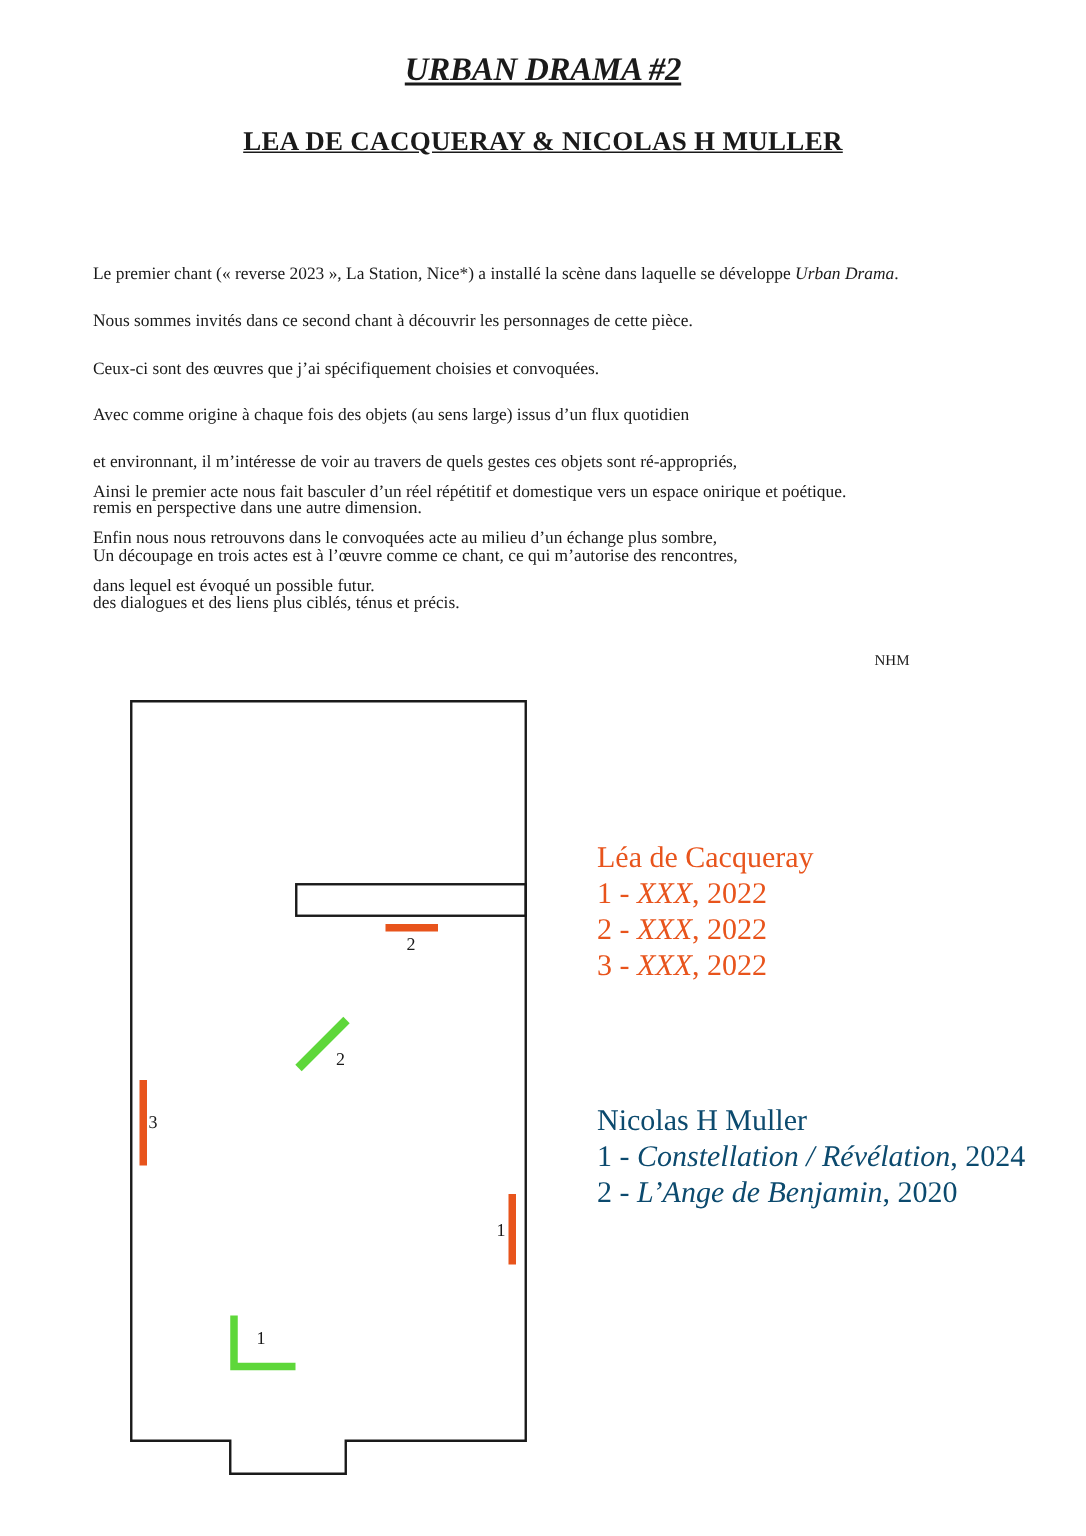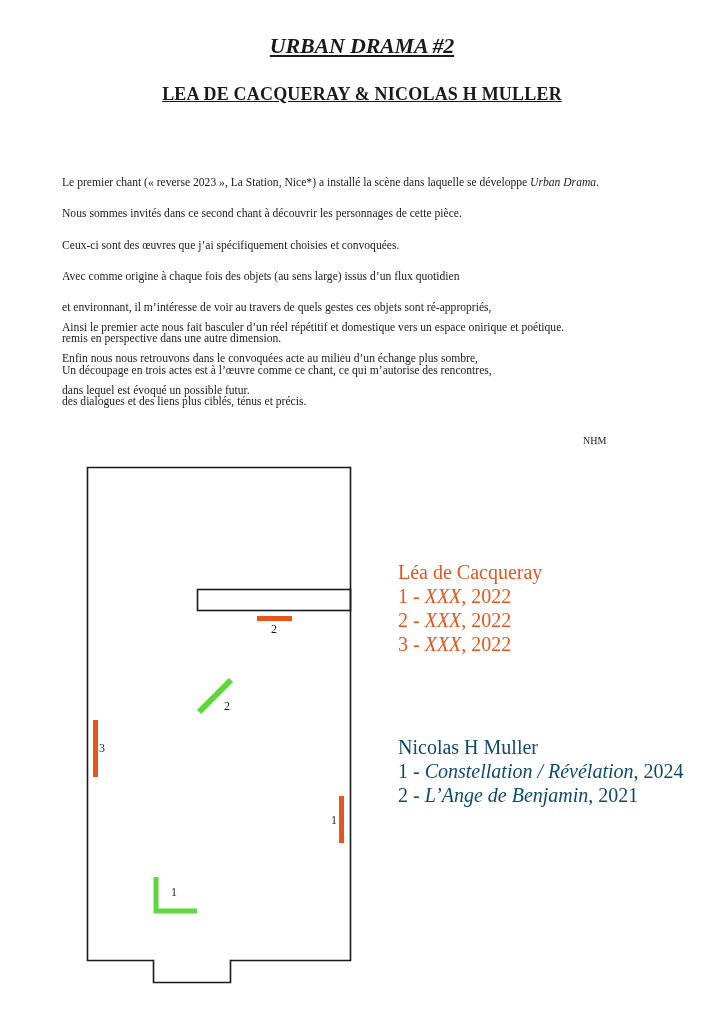--- a/index.html
+++ b/index.html
@@ -74,14 +74,14 @@
 <div id="legend-lea" class="legend" style="color: rgb(232, 84, 28);">
   <p>Léa de Cacqueray</p>
   <p><span>1 - </span><em>XXX</em><span>, 2022</span></p>
   <p><span>2 - </span><em>XXX</em><span>, 2022</span></p>
   <p><span>3 - </span><em>XXX</em><span>, 2022</span></p>
 </div>
 
 <div id="legend-nico" class="legend" style="color: #0c4a6e;">
   <p>Nicolas H Muller</p>
   <p><span>1 - </span><em>Constellation / Révélation</em><span>, 2024</span></p>
-  <p><span>2 - </span><em>L’Ange de Benjamin</em><span>, 2021</span></p>
+  <p><span>2 - </span><em>L’Ange de Benjamin</em><span>, 2020</span></p>
 </div>
 
 </body></html>

